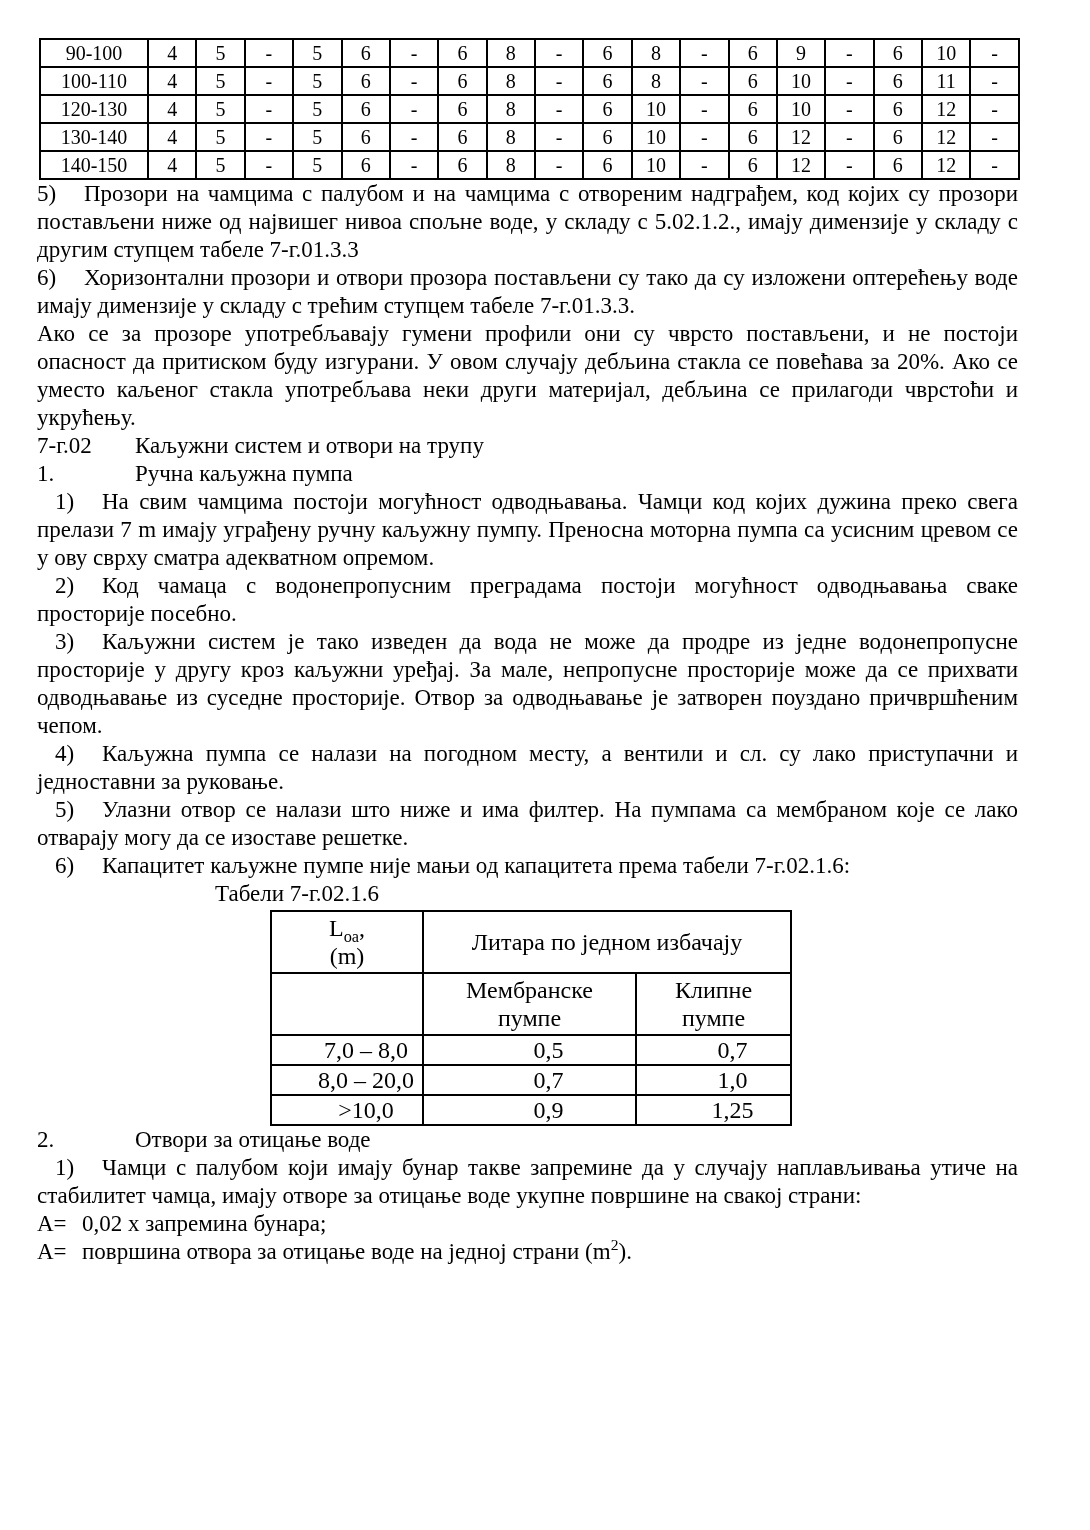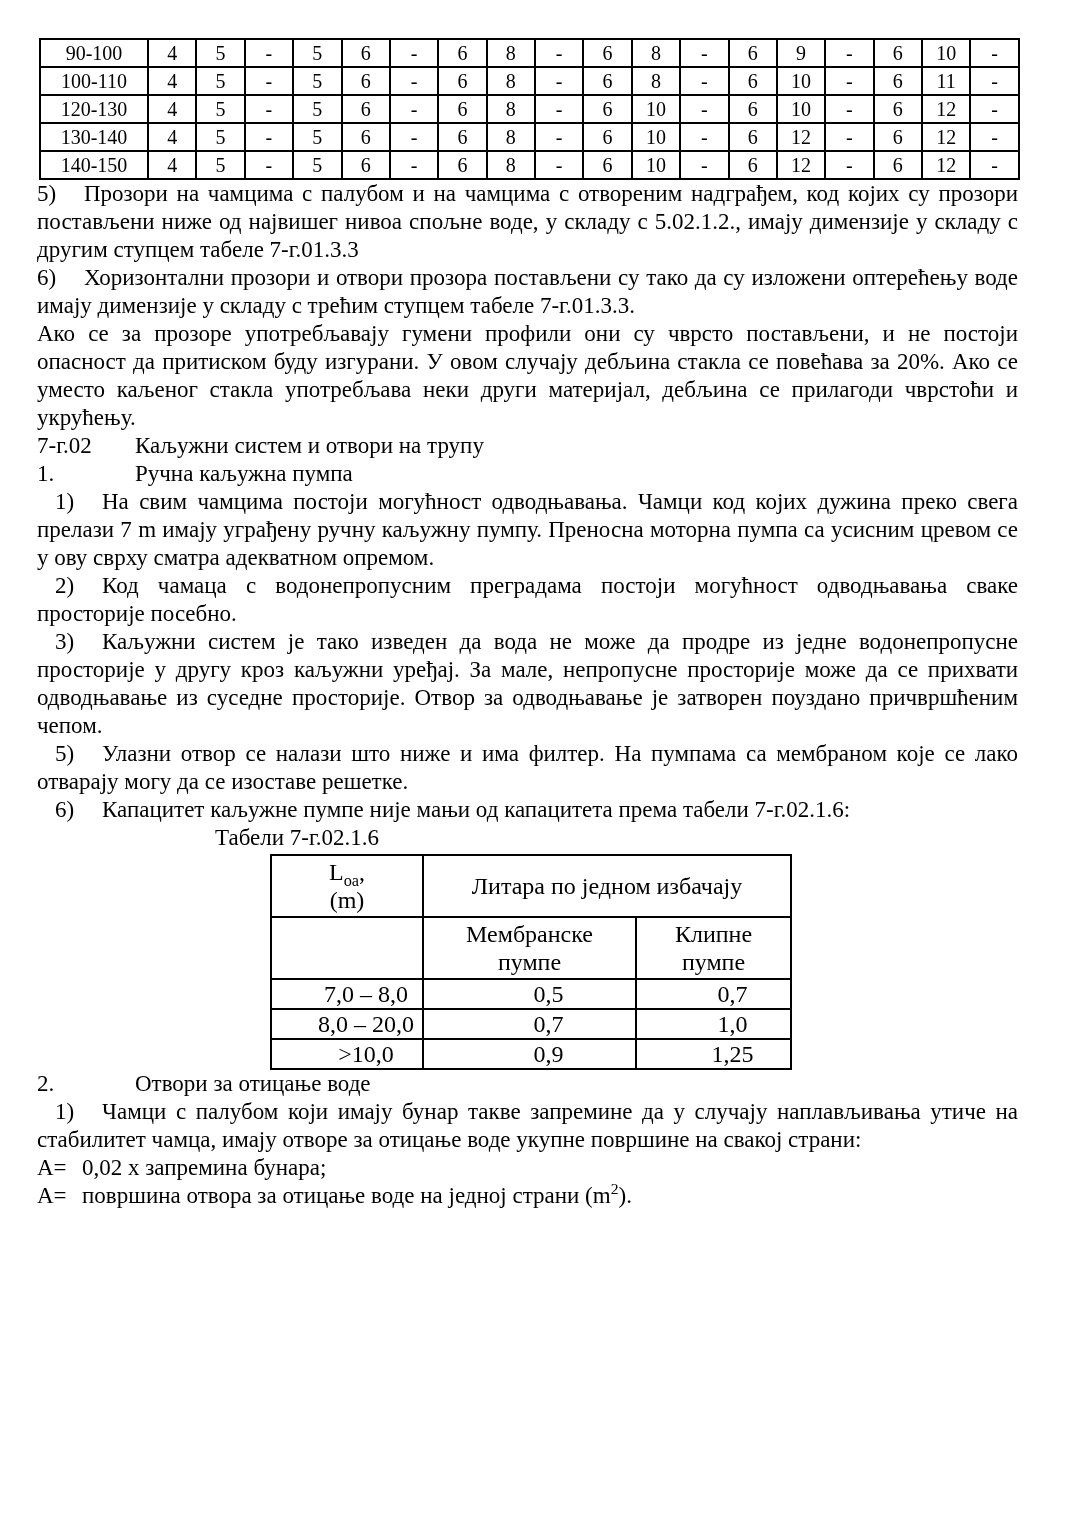--- a/index.html
+++ b/index.html
@@ -189,20 +189,21 @@
     <p class="para-flush">Ако се за прозоре употребљавају гумени профили они су чврсто постављени, и не постоји опасност да притиском буду изгурани. У овом случају дебљина стакла се повећава за 20%. Ако се уместо каљеног стакла употребљава неки други материјал, дебљина се прилагоди чврстоћи и укрућењу.</p>
 
     <p class="sect mt28"><span class="hnum">7-г.02</span><span>Каљужни систем и отвори на трупу</span></p>
 
     <p class="sect"><span class="hnum">1.</span><span>Ручна каљужна пумпа</span></p>
 
     <div>
         <p class="item indent18"><span class="num">1)</span><span>На свим чамцима постоји могућност одводњавања. Чамци код којих дужина преко свега прелази 7 m имају уграђену ручну каљужну пумпу. Преносна моторна пумпа са усисним цревом се у ову сврху сматра адекватном опремом.</span></p>
         <p class="item indent18"><span class="num">2)</span><span>Код чамаца с водонепропусним преградама постоји могућност одводњавања сваке просторије посебно.</span></p>
         <p class="item indent18"><span class="num">3)</span><span>Каљужни систем је тако изведен да вода не може да продре из једне водонепропусне просторије у другу кроз каљужни уређај. За мале, непропусне просторије може да се прихвати одводњавање из суседне просторије. Отвор за одводњавање је затворен поуздано причвршћеним чепом.</span></p>
+        <p class="item indent18"><span class="num">4)</span><span>Каљужна пумпа се налази на погодном месту, а вентили и сл. су лако приступачни и једноставни за руковање.</span></p>
         <p class="item indent18"><span class="num">5)</span><span>Улазни отвор се налази што ниже и има филтер. На пумпама са мембраном које се лако отварају могу да се изоставе решетке.</span></p>
         <p class="item indent18"><span class="num">6)</span><span>Капацитет каљужне пумпе није мањи од капацитета према табели 7-г.02.1.6:</span></p>
       </div>
 
     <p class="pump-title">Табели 7-г.02.1.6</p>
     <table class="pump-table">
       <colgroup>
         <col style="width:152px">
           <col style="width:213px">
           <col style="width:155px">

